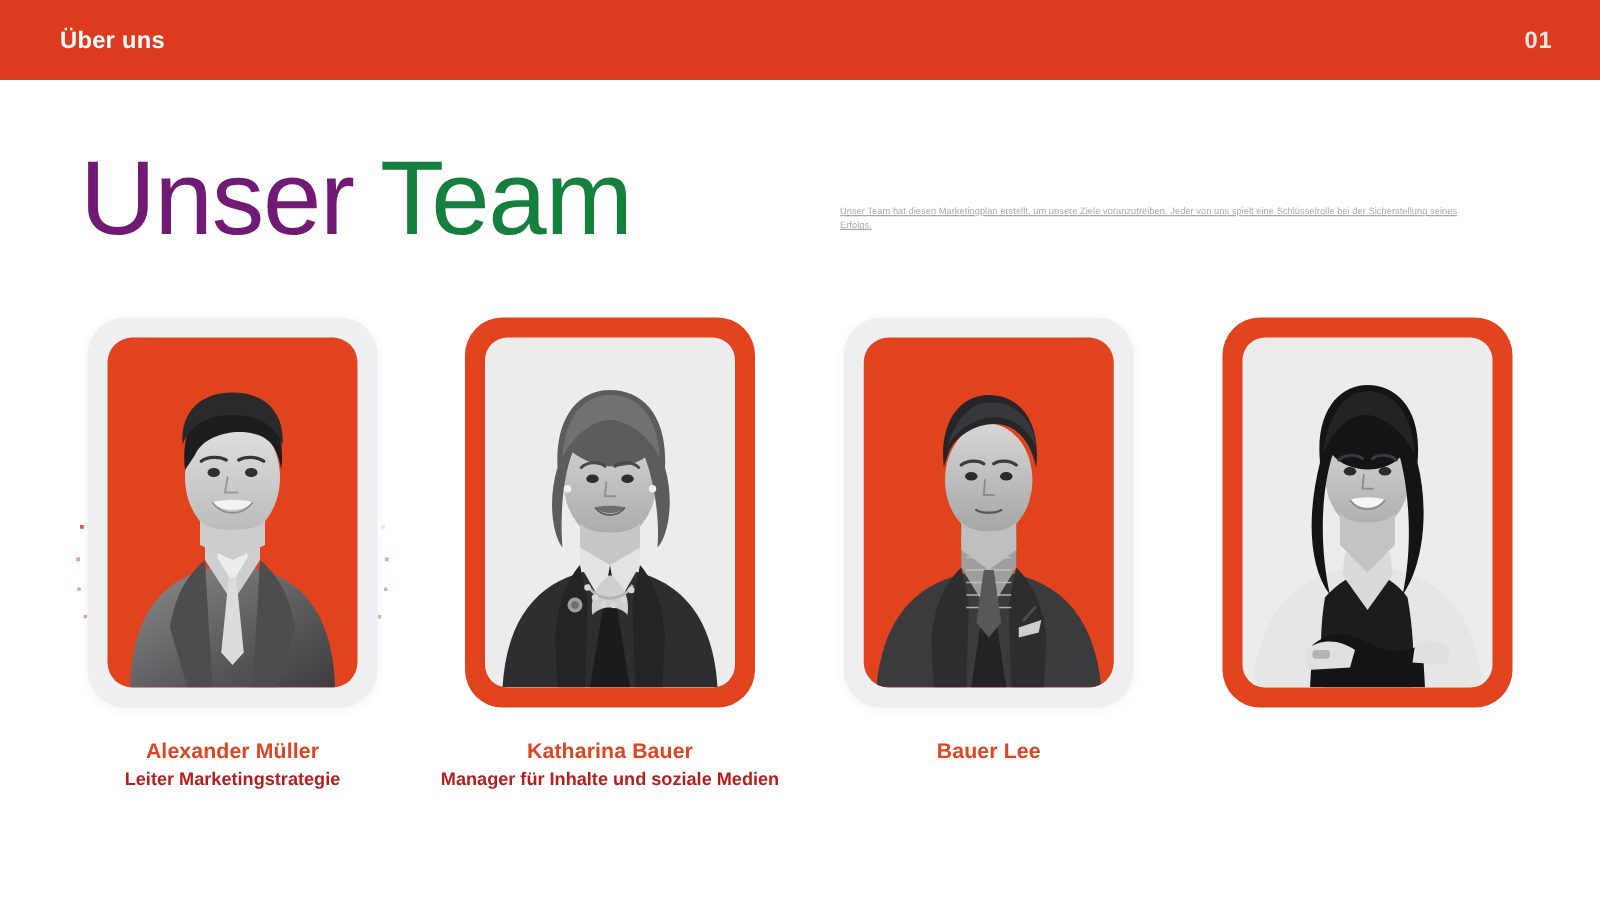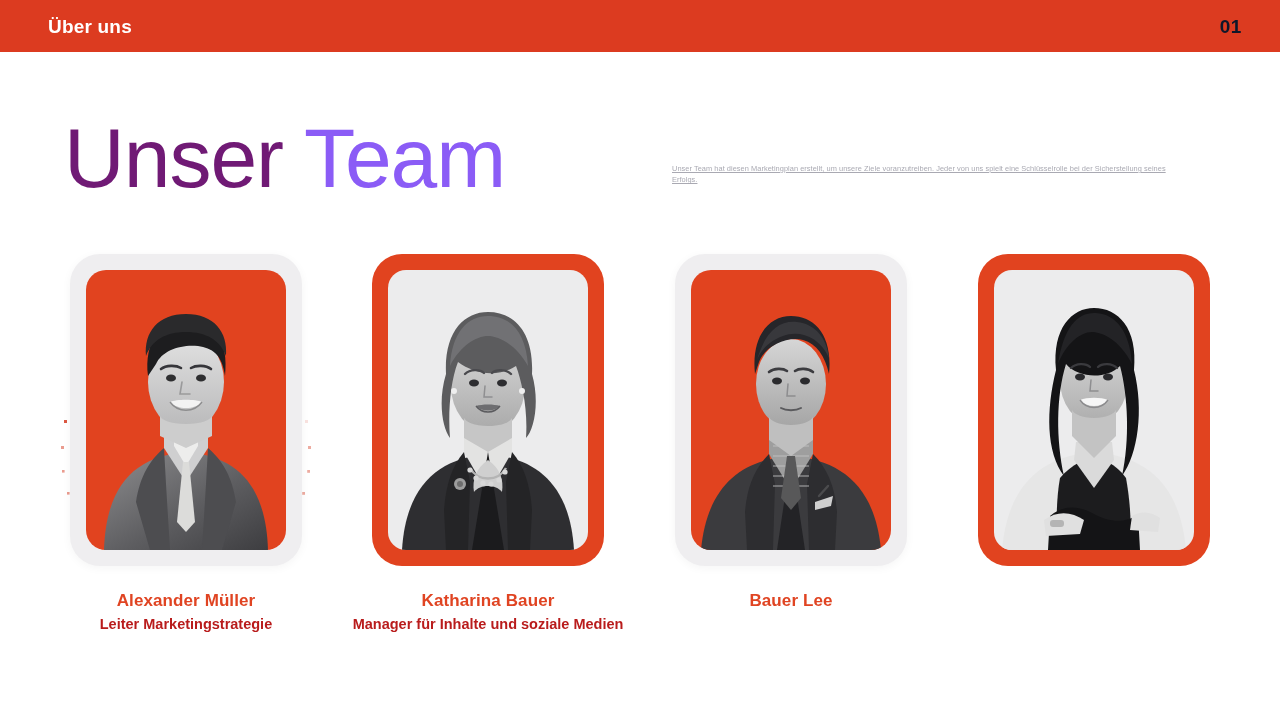--- a/index.html
+++ b/index.html
@@ -15,36 +15,36 @@
     font-family: "Liberation Sans", "DejaVu Sans", sans-serif;
     background: #ffffff;
     position: relative;
   }
 
   
   .header-bar {
     position: absolute;
     top: 0; left: 0;
     width: 1280px;
-    height: 52px;
+    height: 64px;
     background: #dc3b20;
     display: flex;
     align-items: center;
     justify-content: space-between;
     padding: 0 38px 0 48px;
   }
   .header-title {
     color: #ffffff;
     font-size: 19px;
     font-weight: bold;
     letter-spacing: 0.2px;
     line-height: 1;
   }
   .header-number {
-    color: #0f172a;
+    color: #e5e5e5;
     font-size: 19px;
     font-weight: bold;
     letter-spacing: 0.6px;
     line-height: 1;
   }
 
   
   .title-row {
     position: absolute;
     top: 108px;
@@ -56,21 +56,21 @@
     position: absolute;
     left: 64px;
     top: 0;
     font-size: 84px;
     font-weight: 300;
     line-height: 100px;
     white-space: nowrap;
     letter-spacing: -1px;
   }
   .title-word-dark { color: #701a75; }
-  .title-word-accent { color: #8b5cf6; }
+  .title-word-accent { color: #15803d; }
 
   .page-subtitle {
     position: absolute;
     left: 672px;
     top: 55px;
     width: 512px;
     font-size: 7.4px;
     line-height: 1.5;
     color: #a9a9b2;
     letter-spacing: 0.05px;

